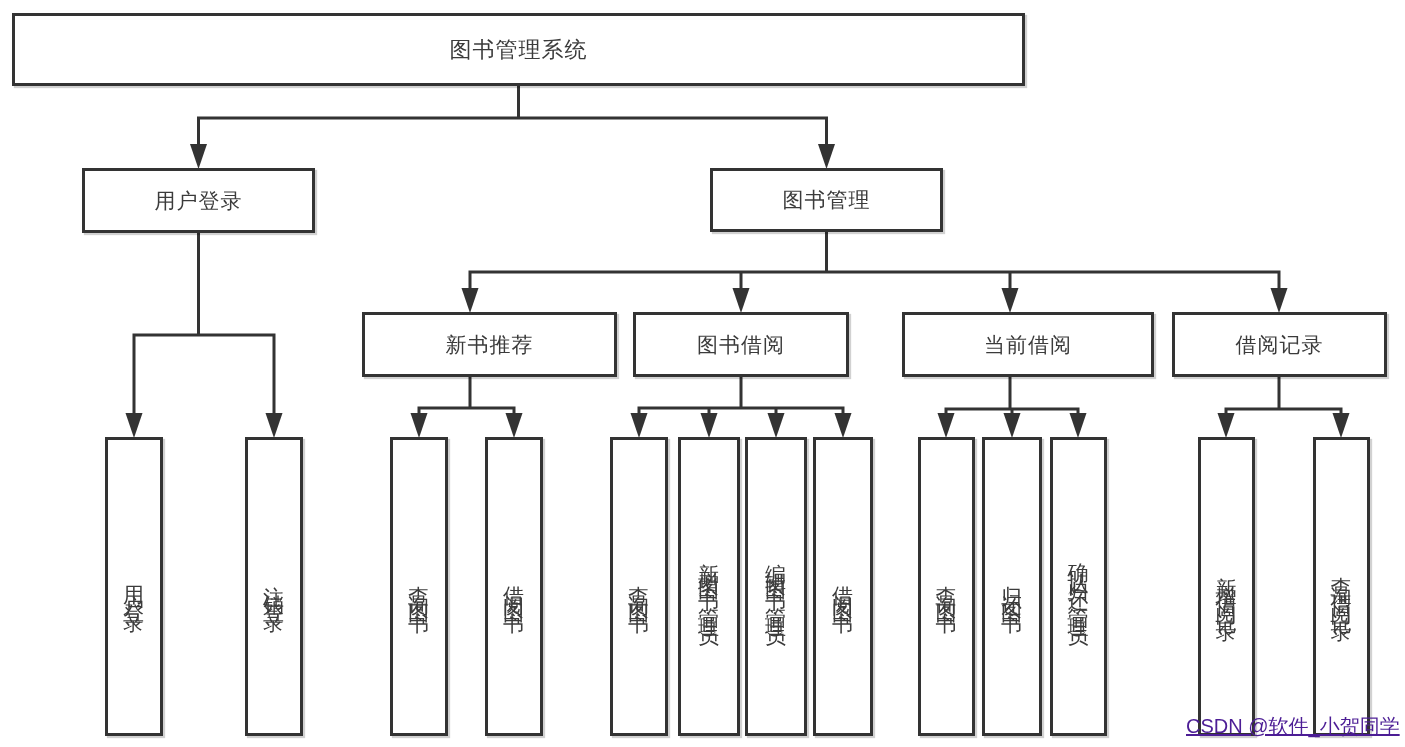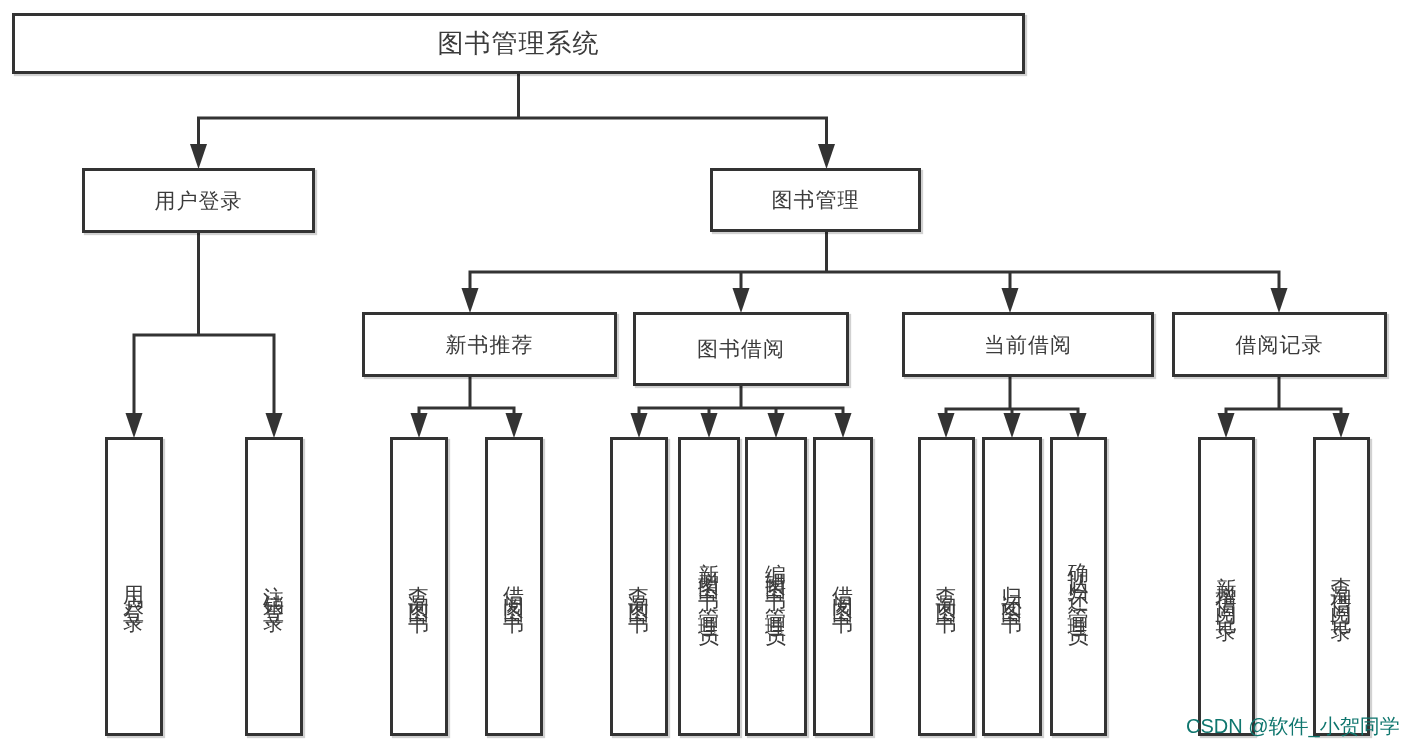--- a/index.html
+++ b/index.html
@@ -25,47 +25,48 @@
   .box span{display:block;}
   .h{font-size:21px;letter-spacing:1px;}
   .v{font-size:21px;}
   .v span{
     writing-mode:vertical-rl;
     text-orientation:mixed;
     letter-spacing:9px;
     line-height:1.0;
   }
   
-  .root        {left:12px;  top:13px;  width:1013px; height:61px; font-size:26px;}
+  .root        {left:12px;  top:13px;  width:1013px; height:73px; font-size:22px;}
   .user-login  {left:82px;  top:168px; width:233px;  height:65px;}
-  .book-mgmt   {left:710px; top:168px; width:211px;  height:64px;}
+  .book-mgmt   {left:710px; top:168px; width:233px;  height:64px;}
   .new-book-rec{left:362px; top:312px; width:255px;  height:65px;}
-  .book-borrow {left:633px; top:312px; width:216px;  height:74px;}
+  .book-borrow {left:633px; top:312px; width:216px;  height:65px;}
   .cur-borrow  {left:902px; top:312px; width:252px;  height:65px;}
   .borrow-rec  {left:1172px;top:312px; width:215px;  height:65px;}
   .leaf        {top:437px;height:299px;}
   .l1 {left:105px; width:58px;}
   .l2 {left:245px; width:58px;}
   .l3 {left:390px; width:58px;}
   .l4 {left:485px; width:58px;}
   .l5 {left:610px; width:58px;}
   .l6 {left:678px; width:62px;}
   .l7 {left:745px; width:62px;}
   .l8 {left:813px; width:60px;}
   .l9 {left:918px; width:57px;}
   .l10{left:982px; width:60px;}
   .l11{left:1050px;width:57px;}
   .l12{left:1198px;width:57px;}
   .l13{left:1313px;width:57px;}
   .watermark{
     position:absolute;z-index:5;
     left:1186px;top:713px;
     font-size:20px;
-    color:#0f766e;
+    color:#4c1d95;
     white-space:nowrap;
+    text-decoration:underline;
   }
 </style>
 </head>
 <body>
 
 <div class="canvas">
 
   <svg class="connectors" width="1405" height="747" viewBox="0 0 1405 747">
     <g stroke="#333333" stroke-width="3" fill="none">
 

